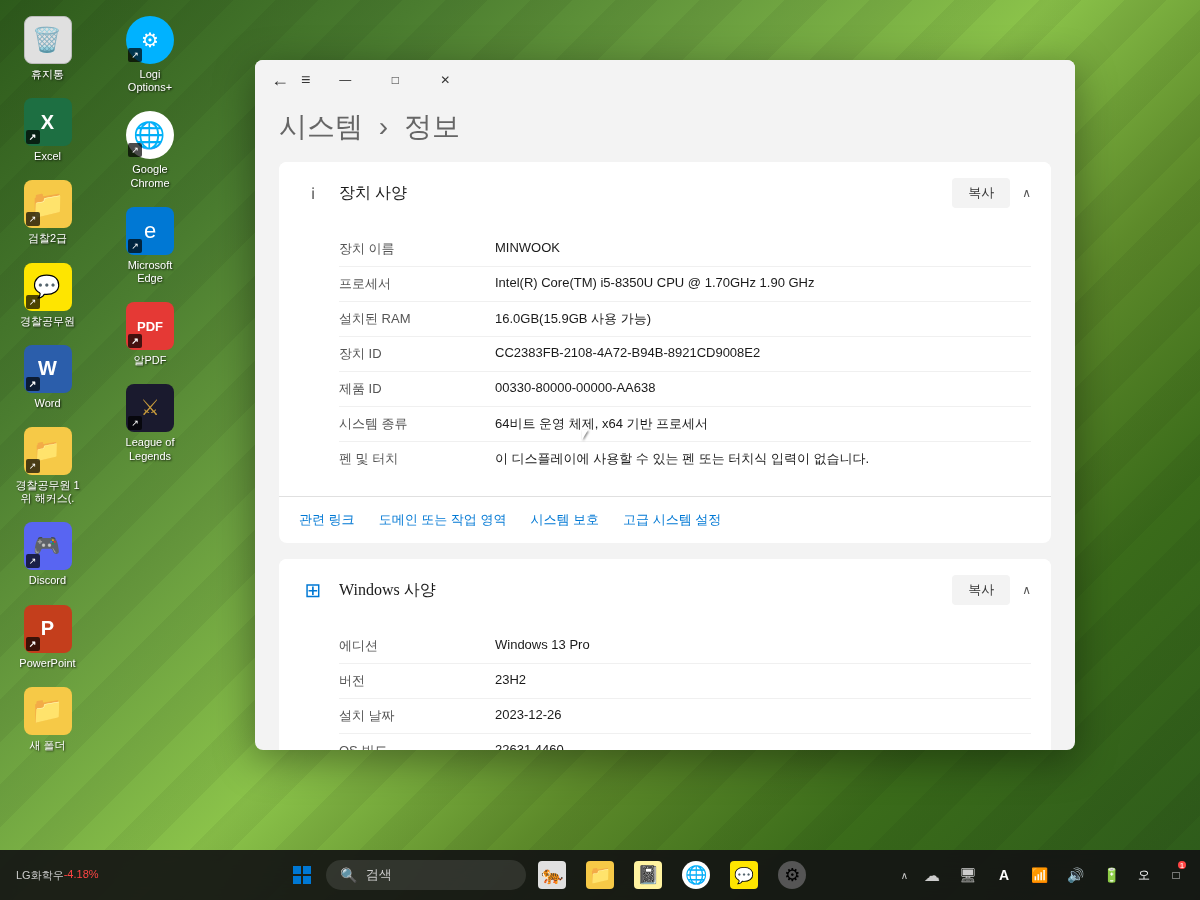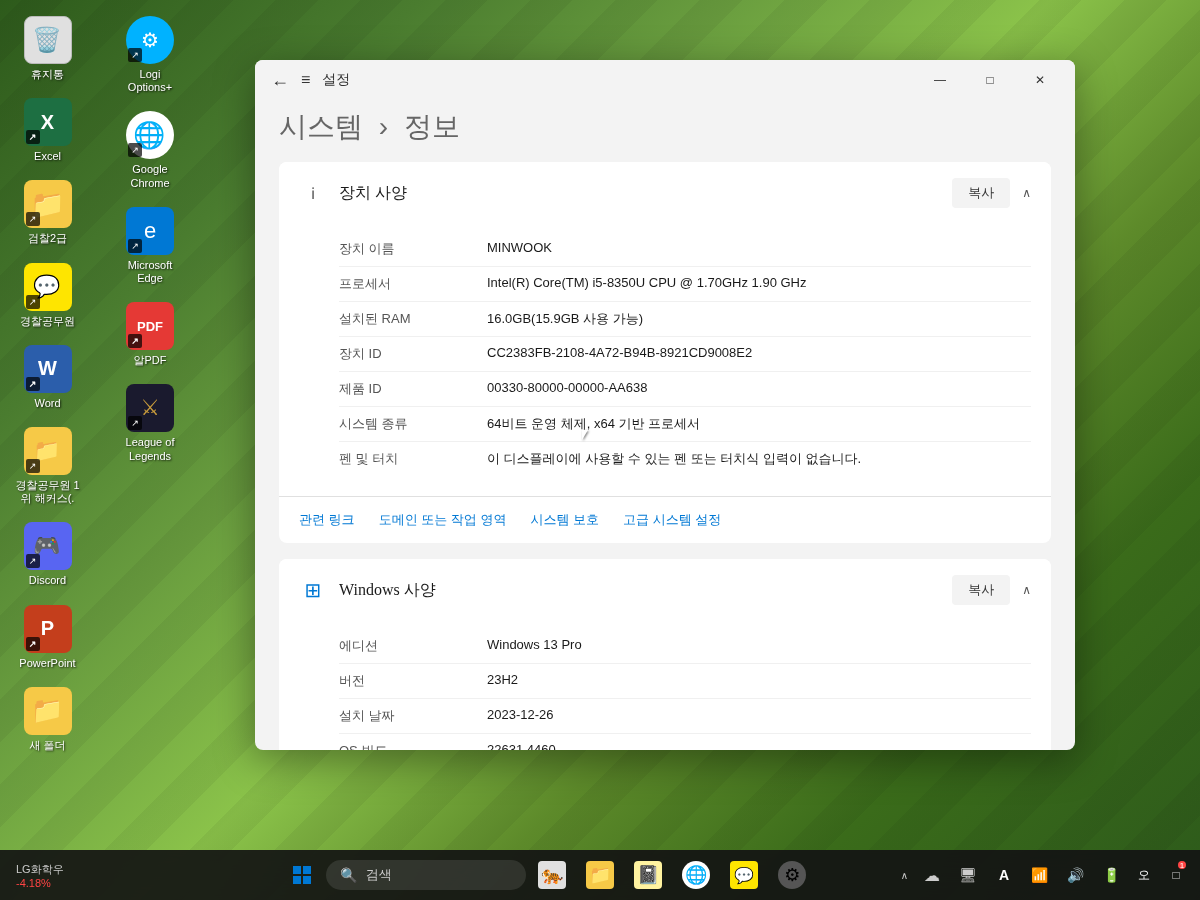--- a/index.html
+++ b/index.html
@@ -255,20 +255,21 @@
 
     .section-body {
       padding: 8px 20px 20px 60px;
     }
 
     .info-row {
       display: flex;
       padding: 8px 0;
       border-bottom: 1px solid #f0f0f0;
       align-items: flex-start;
+      gap: 8px;
     }
     .info-row:last-child { border-bottom: none; }
 
     .info-label {
       width: 120px;
       font-size: 13px;
       color: #555;
       flex-shrink: 0;
     }
 
@@ -316,21 +317,21 @@
     .taskbar-left {
       display: flex;
       align-items: center;
       padding-left: 8px;
       gap: 4px;
       min-width: 200px;
     }
 
     .stock-item {
       display: flex;
-      flex-direction: column;
+      flex-direction: row;
       padding: 2px 8px;
       cursor: pointer;
     }
     .stock-name { font-size: 11px; color: #ccc; }
     .stock-change { font-size: 11px; color: #ff4444; }
 
     .taskbar-center {
       flex: 1;
       display: flex;
       align-items: center;
@@ -572,21 +573,20 @@
       <span class="icon-label">League of Legends</span>
     </div>
 
   </div>
 
   <div class="settings-window">
 
     <div class="title-bar">
       <span class="title-bar-back">←</span>
       <span class="title-bar-menu">≡</span>
-      <span class="title-bar-text">설정</span>
       <div class="window-controls">
         <div class="win-btn">—</div>
         <div class="win-btn">□</div>
         <div class="win-btn close">✕</div>
       </div>
     </div>
 
     <div class="page-header">
       <div class="page-title">
         <span>시스템</span>

